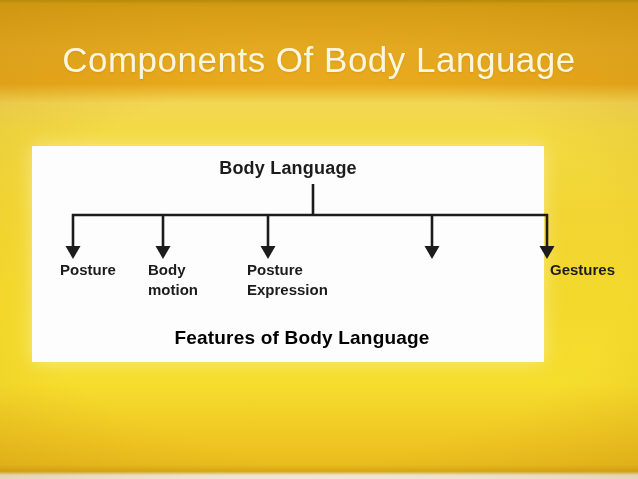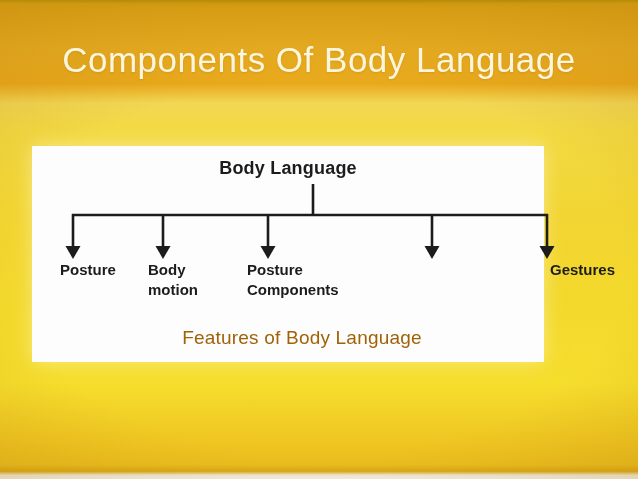--- a/index.html
+++ b/index.html
@@ -93,23 +93,23 @@
   .b2 { left: 215px; }
   .b3 { left: 383px; }
   .b4 { left: 486px; margin-left: 32px; }
   .caption {
     position: absolute;
     left: 0; right: 0;
     top: 181px;
     padding-left: 28px;
     text-align: center;
     font-size: 19px;
-    font-weight: 400;
+    font-weight: 700;
     letter-spacing: 0.2px;
-    color: #a16207;
+    color: #000000;
   }
 </style>
 </head>
 <body>
 
 <div class="slide">
 
   <div class="top-strip"></div>
 
   <h1 class="slide-title">Components Of Body Language</h1>
@@ -149,21 +149,21 @@
     <div class="branch-label b0">
       <span>Posture</span>
       <span></span>
     </div>
     <div class="branch-label b1">
       <span>Body</span>
       <span>motion</span>
     </div>
     <div class="branch-label b2">
       <span>Posture</span>
-      <span>Components</span>
+      <span>Expression</span>
     </div>
     <div class="branch-label b4">
       <span>Gestures</span>
       <span></span>
     </div>
 
     <div class="caption">Features of Body Language</div>
   </div>
 
 </div>

